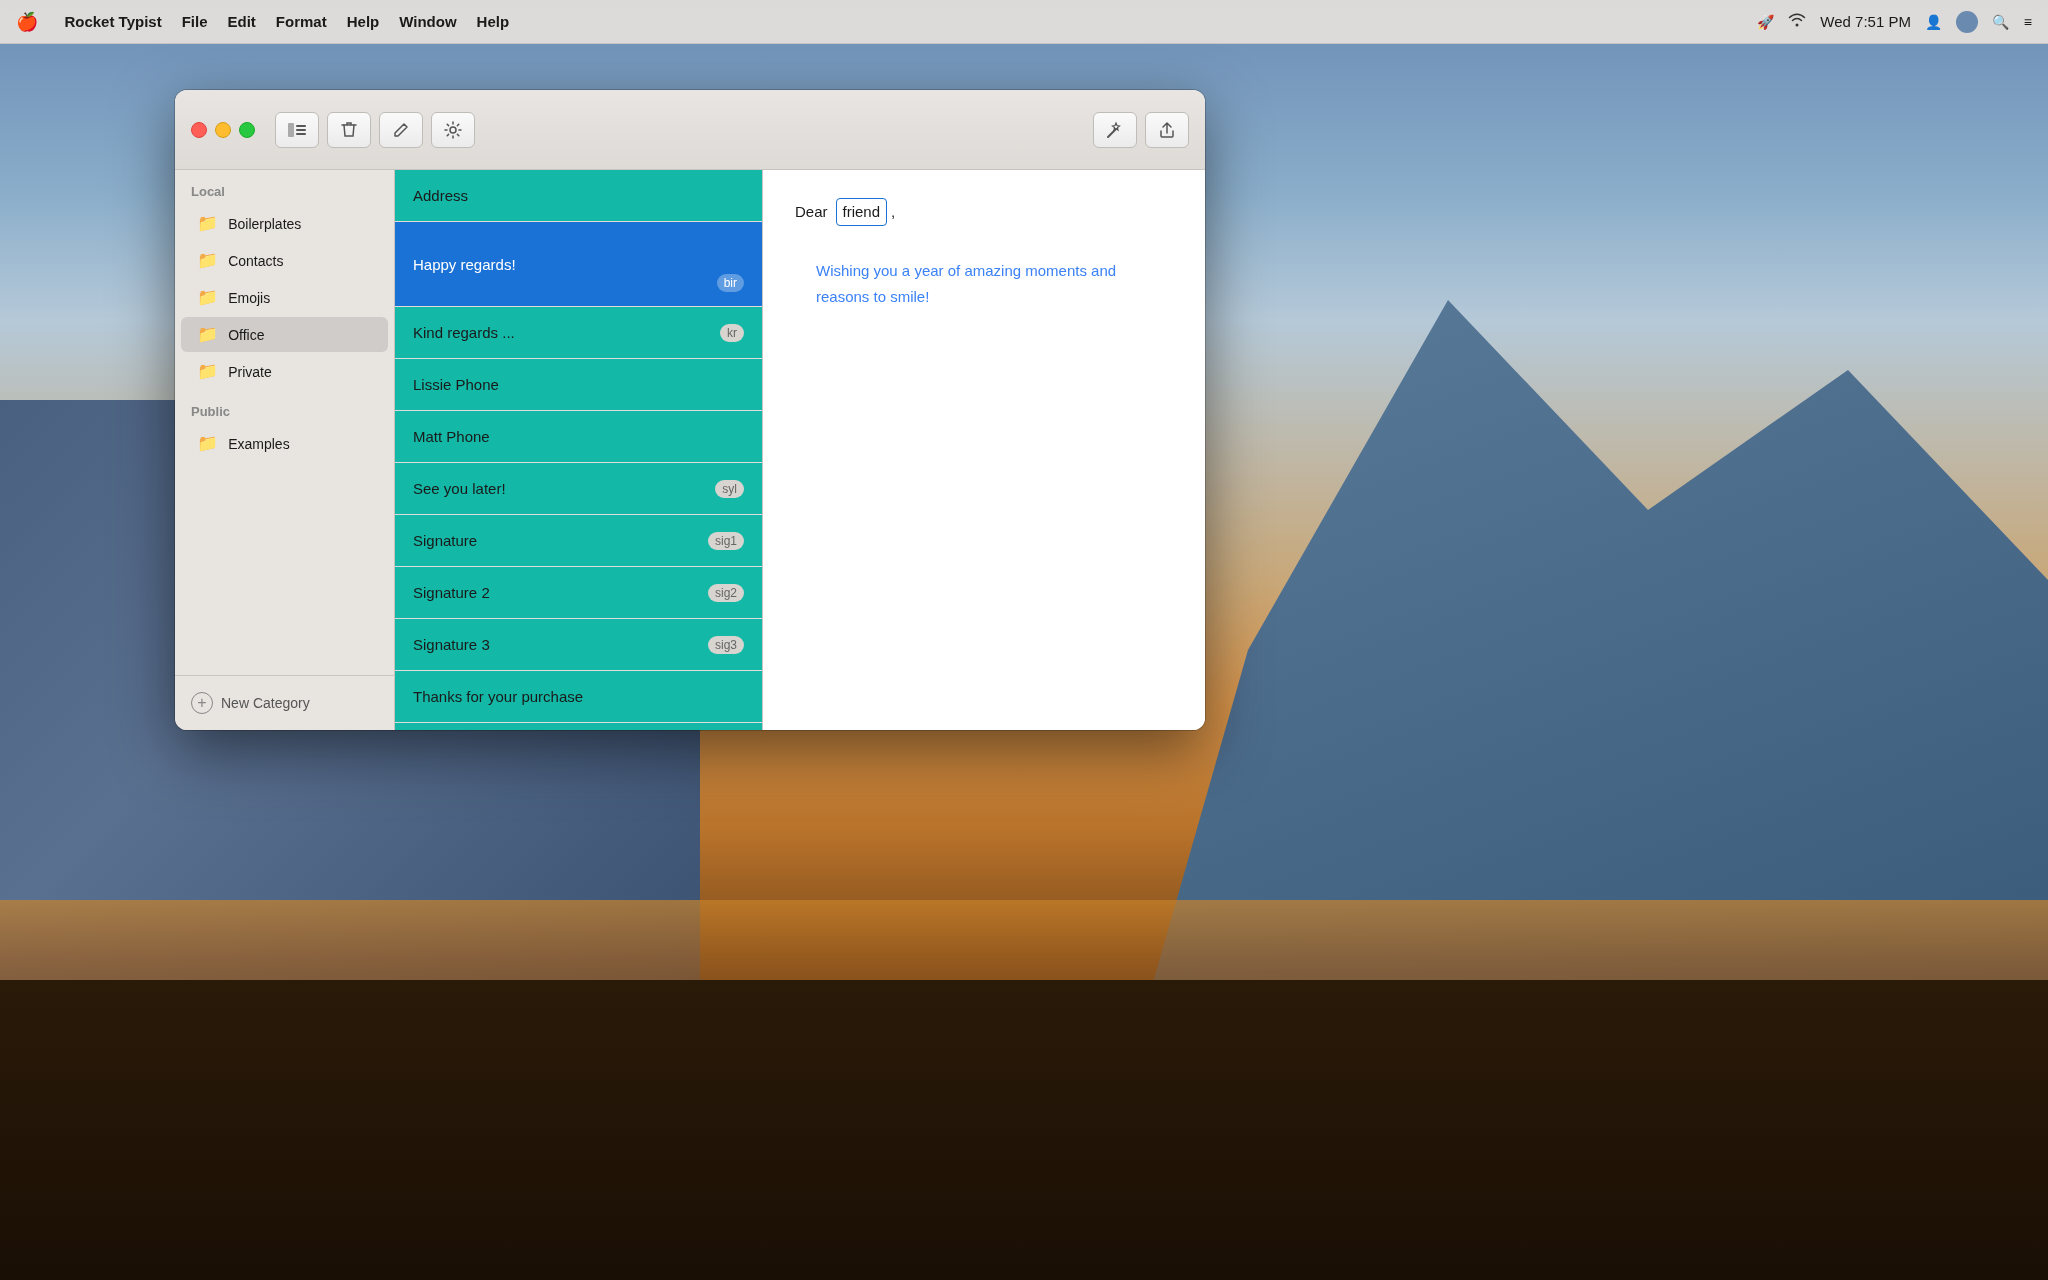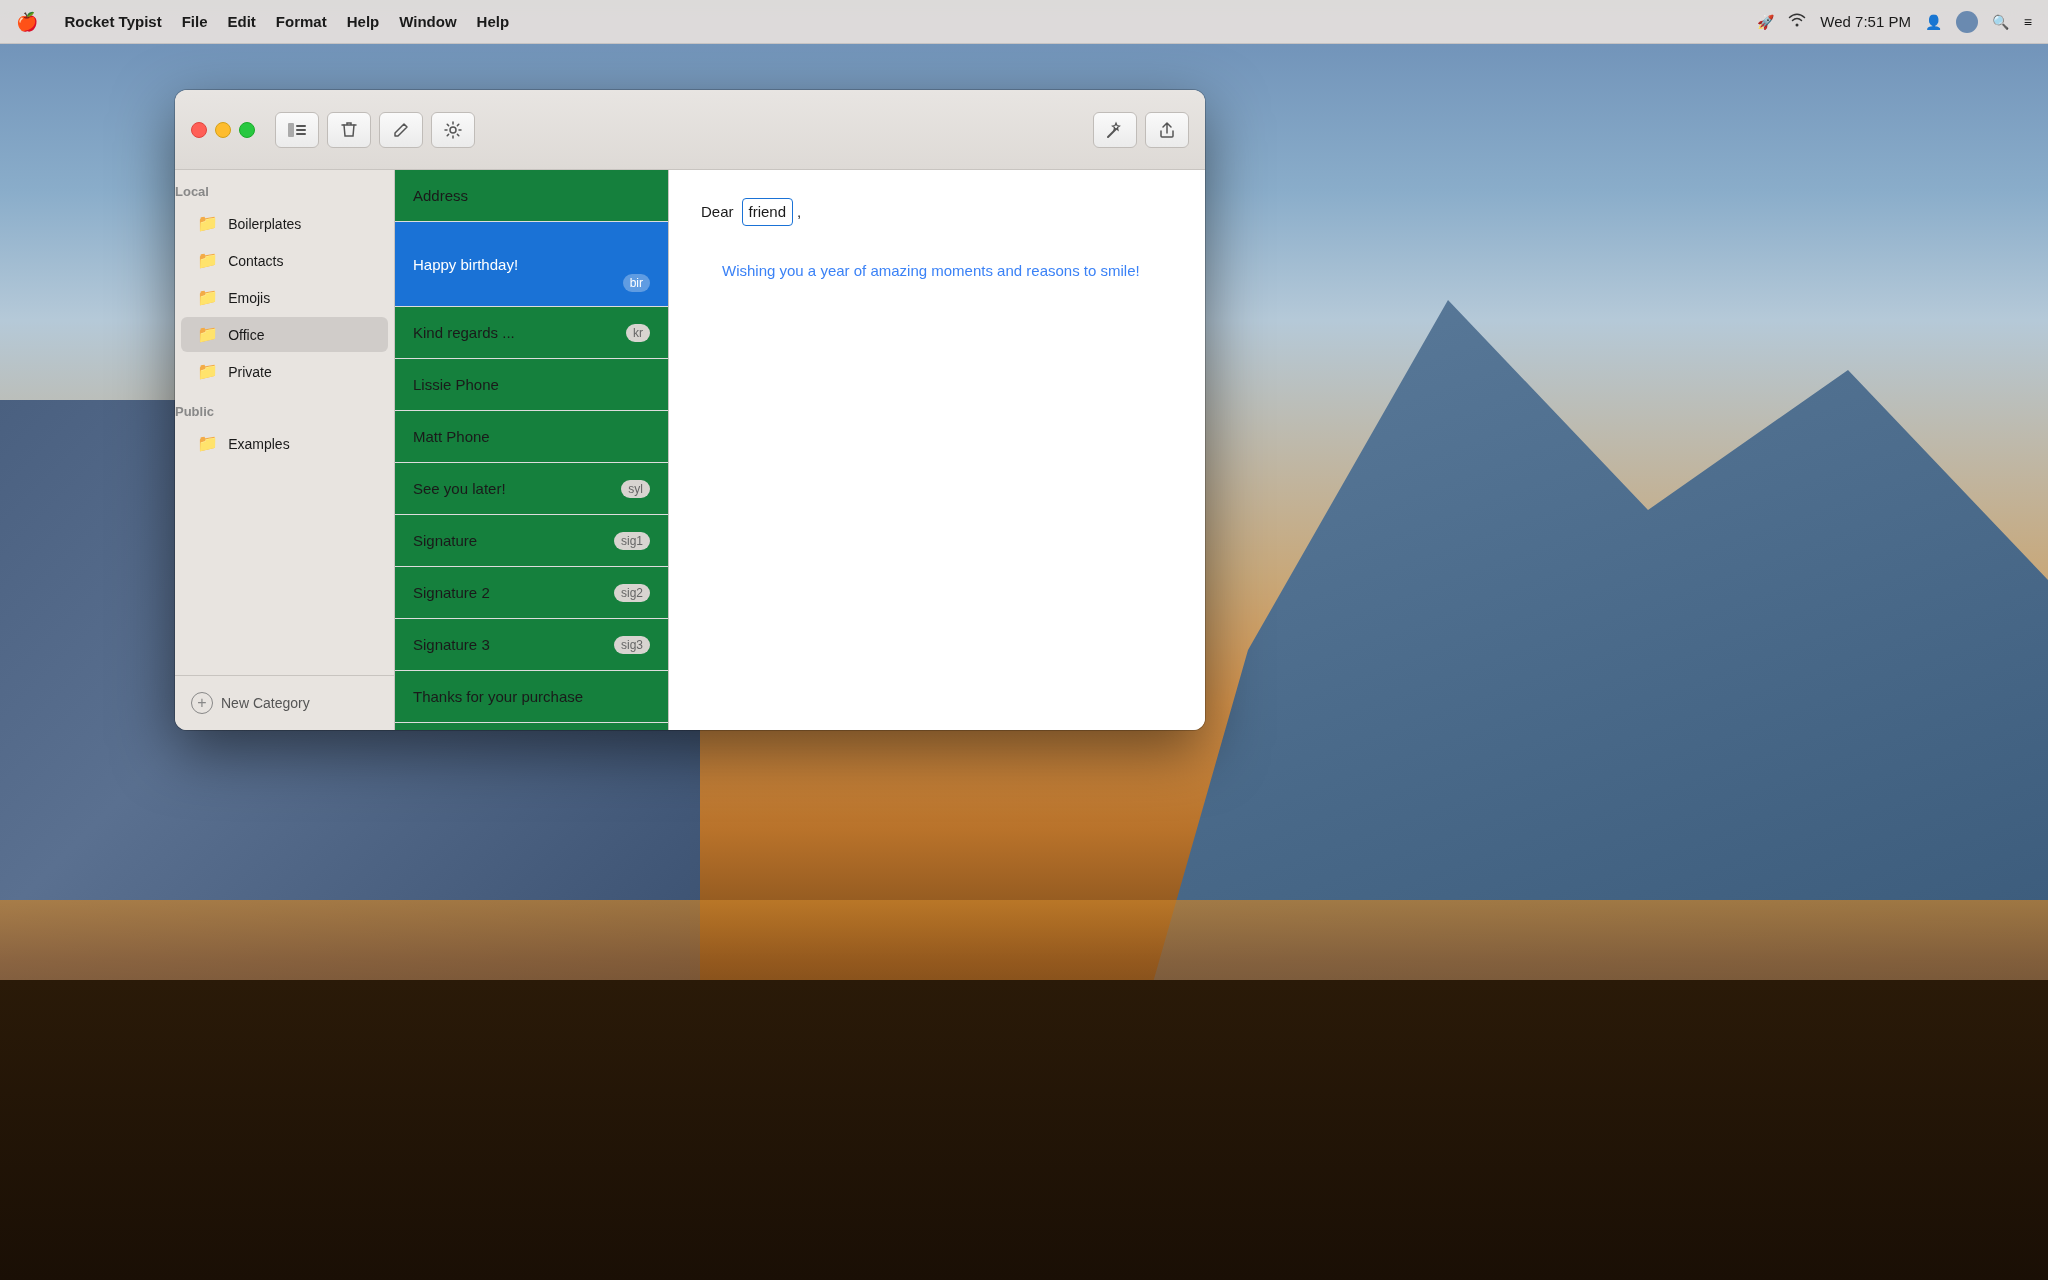--- a/index.html
+++ b/index.html
@@ -213,21 +213,21 @@
       display: flex;
       flex-direction: column;
       overflow-y: auto;
       flex-shrink: 0;
     }
 
     .sidebar-section-header {
       font-size: 13px;
       font-weight: 600;
       color: #888;
-      padding: 14px 0 6px;
+      padding: 14px 16px 6px;
       text-transform: none;
       letter-spacing: 0;
     }
 
     .sidebar-item {
       display: flex;
       align-items: center;
       padding: 7px 16px;
       gap: 10px;
       cursor: pointer;
@@ -269,22 +269,22 @@
       display: flex;
       align-items: center;
       justify-content: center;
       font-size: 16px;
       color: #888;
       line-height: 1;
     }
 
     
     .snippets-list {
-      width: 274px;
-      background: #15803d;
+      width: 368px;
+      background: #14b8a6;
       border-right: 1px solid #c8c4c0;
       overflow-y: auto;
       flex-shrink: 0;
     }
 
     .snippet-item {
       padding: 14px 18px;
       border-bottom: 1px solid #ddd;
       cursor: pointer;
       display: flex;
@@ -482,21 +482,21 @@
           <span>New Category</span>
         </div>
       </div>
     </div>
 
     <div class="snippets-list">
       <div class="snippet-item">
         <span>Address</span>
       </div>
       <div class="snippet-item selected">
-        <span>Happy birthday!</span>
+        <span>Happy regards!</span>
         <span class="snippet-badge">bir</span>
       </div>
       <div class="snippet-item">
         <span>Kind regards ...</span>
         <span class="snippet-badge">kr</span>
       </div>
       <div class="snippet-item">
         <span>Lissie Phone</span>
       </div>
       <div class="snippet-item">

